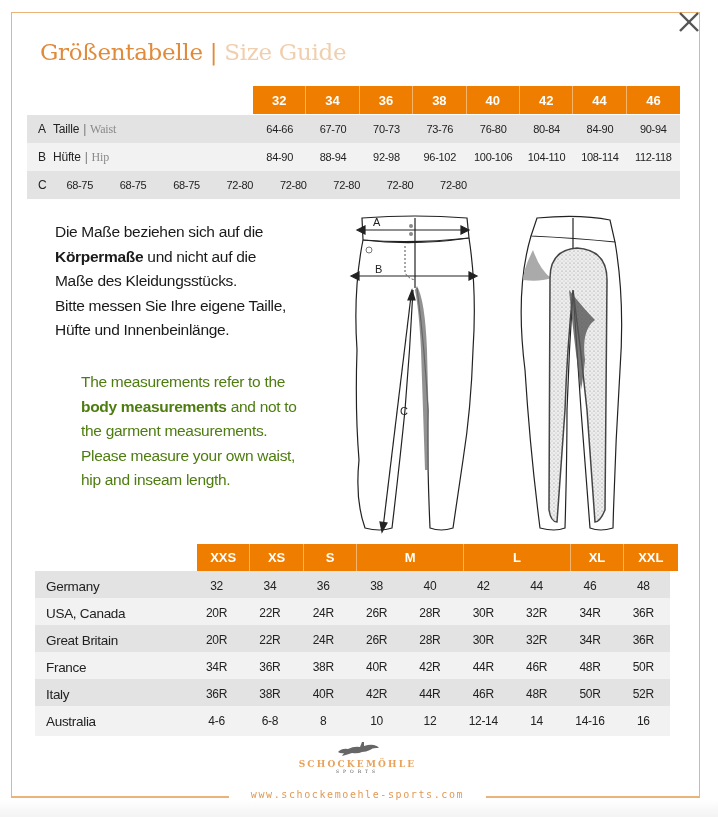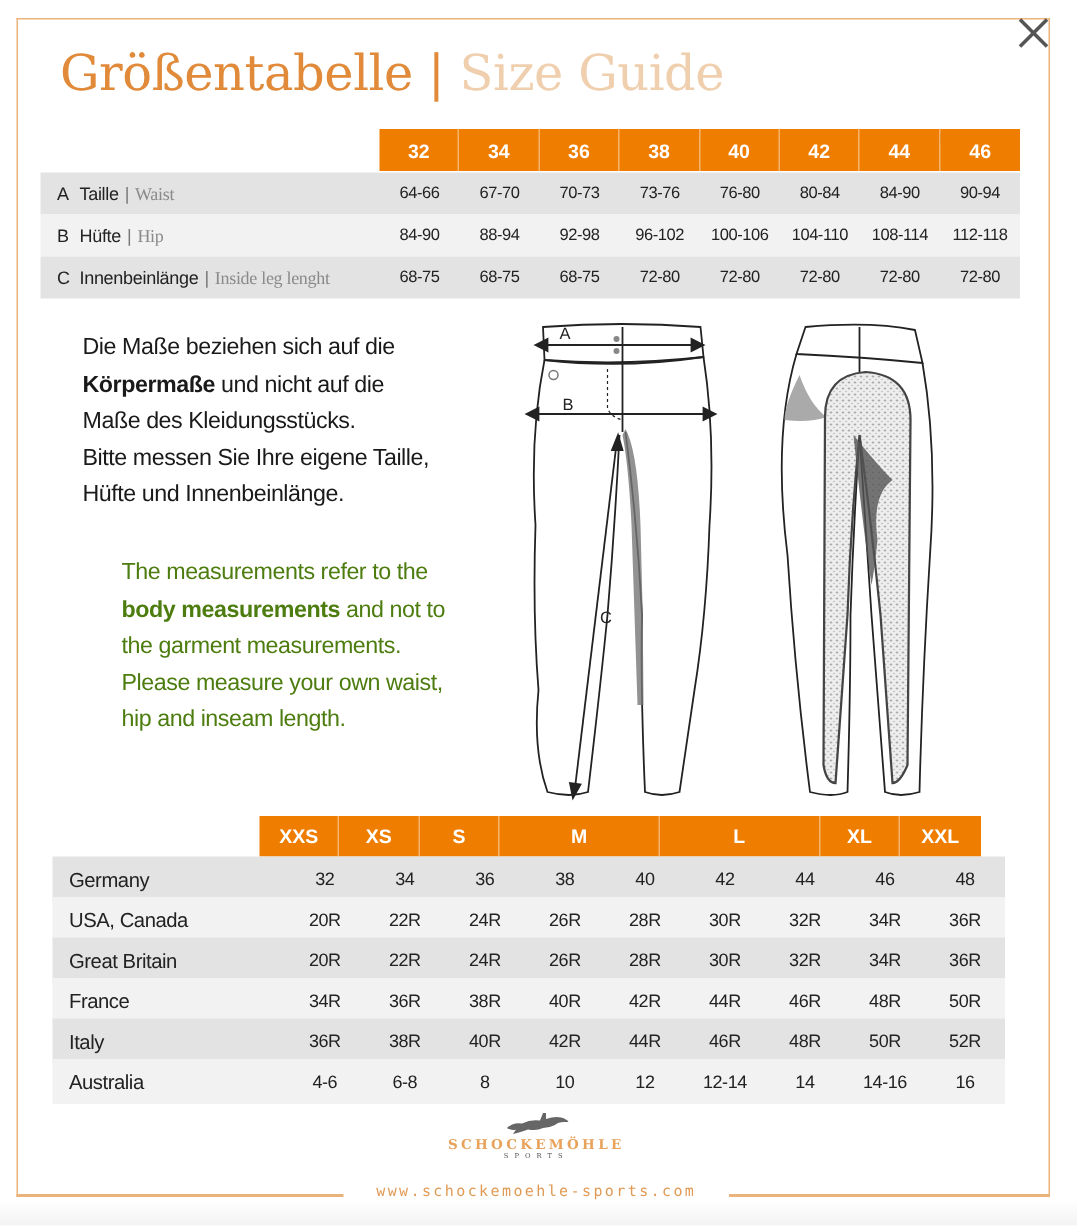--- a/index.html
+++ b/index.html
@@ -7,22 +7,22 @@
     body { font-family: "Liberation Sans", "DejaVu Sans", sans-serif; position: relative; color: #222; }
     .page-bg { position: absolute; left: 0; top: 0; width: 718px; height: 817px;
       background: linear-gradient(to bottom, #ffffff 0, #ffffff 800px, #f3f3f3 817px); }
     .frame { position: absolute; left: 11px; top: 12px; width: 689px; height: 786px;
       border: 1.5px solid #eab37a; border-bottom: none; }
     .frame-bottom-left { position: absolute; left: 11px; top: 796px; width: 218px; height: 1.5px; background: #eab37a; }
     .frame-bottom-right { position: absolute; left: 486px; top: 796px; width: 214px; height: 1.5px; background: #eab37a; }
     .close-btn { position: absolute; left: 677px; top: 10px; width: 24px; height: 24px; cursor: pointer; }
     .close-btn svg { width: 24px; height: 24px; }
 
-    .title { position: absolute; left: 40px; top: 29px; font-family: "DejaVu Serif", "Liberation Serif", serif;
-      font-size: 33px; white-space: nowrap; letter-spacing: -0.3px; }
+    .title { position: absolute; left: 40px; top: 39px; font-family: "DejaVu Serif", "Liberation Serif", serif;
+      font-size: 23px; white-space: nowrap; letter-spacing: -0.3px; }
     .title .de { color: #e08a3a; }
     .title .sep { color: #e08a3a; }
     .title .en { color: #f0cfae; }
 
     .units { position: absolute; right: 38px; top: 84px; font-size: 12px; white-space: nowrap; letter-spacing: -0.3px; }
     .units .de { color: #222; }
     .units .sep { color: #999; margin: 0 3px; }
     .units .en { color: #888; }
 
     
@@ -44,21 +44,21 @@
     .desc-de { position: absolute; left: 55px; top: 220px; width: 280px; font-size: 15.5px; line-height: 24.5px;
       color: #1a1a1a; letter-spacing: -0.3px; }
     .desc-en { position: absolute; left: 41px; top: 370px; width: 290px; font-size: 15.5px; line-height: 24.5px;
       color: #4d7c0f; letter-spacing: -0.3px; margin-left: 40px; }
     .desc-de b, .desc-en b { font-weight: bold; }
 
     .illus { position: absolute; left: 345px; top: 210px; width: 300px; height: 330px; }
 
     
     .stable { position: absolute; left: 35px; top: 544px; width: 635px; }
-    .shead { position: absolute; left: 138px; top: 0; height: 27px; display: flex; }
+    .shead { position: absolute; left: 162px; top: 0; height: 27px; display: flex; }
     .shead .hc { height: 27px; background: #ef7d00; color: #fff; font-weight: bold; font-size: 13px;
       display: flex; align-items: center; justify-content: center; border-right: 1px solid #f6b46a; }
     .shead .hc:last-child { border-right: none; }
     .srow { position: absolute; left: 0; width: 635px; height: 30px; display: flex; align-items: center; }
     .srow.odd { background: #e3e3e3; }
     .srow.even { background: #f2f2f2; }
     .srow .country { width: 155px; padding-left: 11px; font-size: 13.5px; color: #222; letter-spacing: -0.3px; }
     .srow .val { width: 53.4px; text-align: center; font-size: 12px; color: #222; letter-spacing: -0.3px; }
 
     .logo { position: absolute; left: 295px; top: 740px; width: 125px; height: 42px; text-align: center; }
@@ -130,21 +130,20 @@
     <span class="val">92-98</span>
     <span class="val">96-102</span>
     <span class="val">100-106</span>
     <span class="val">104-110</span>
     <span class="val">108-114</span>
     <span class="val">112-118</span>
   </div>
 
   <div class="mrow odd" style="top:85px">
     <span class="letter">C</span>
-    <span class="label"><span class="de">Innenbeinlänge</span><span class="sep">|</span><span class="en">Inside leg lenght</span></span>
     <span class="val">68-75</span>
     <span class="val">68-75</span>
     <span class="val">68-75</span>
     <span class="val">72-80</span>
     <span class="val">72-80</span>
     <span class="val">72-80</span>
     <span class="val">72-80</span>
     <span class="val">72-80</span>
   </div>
 </div>

